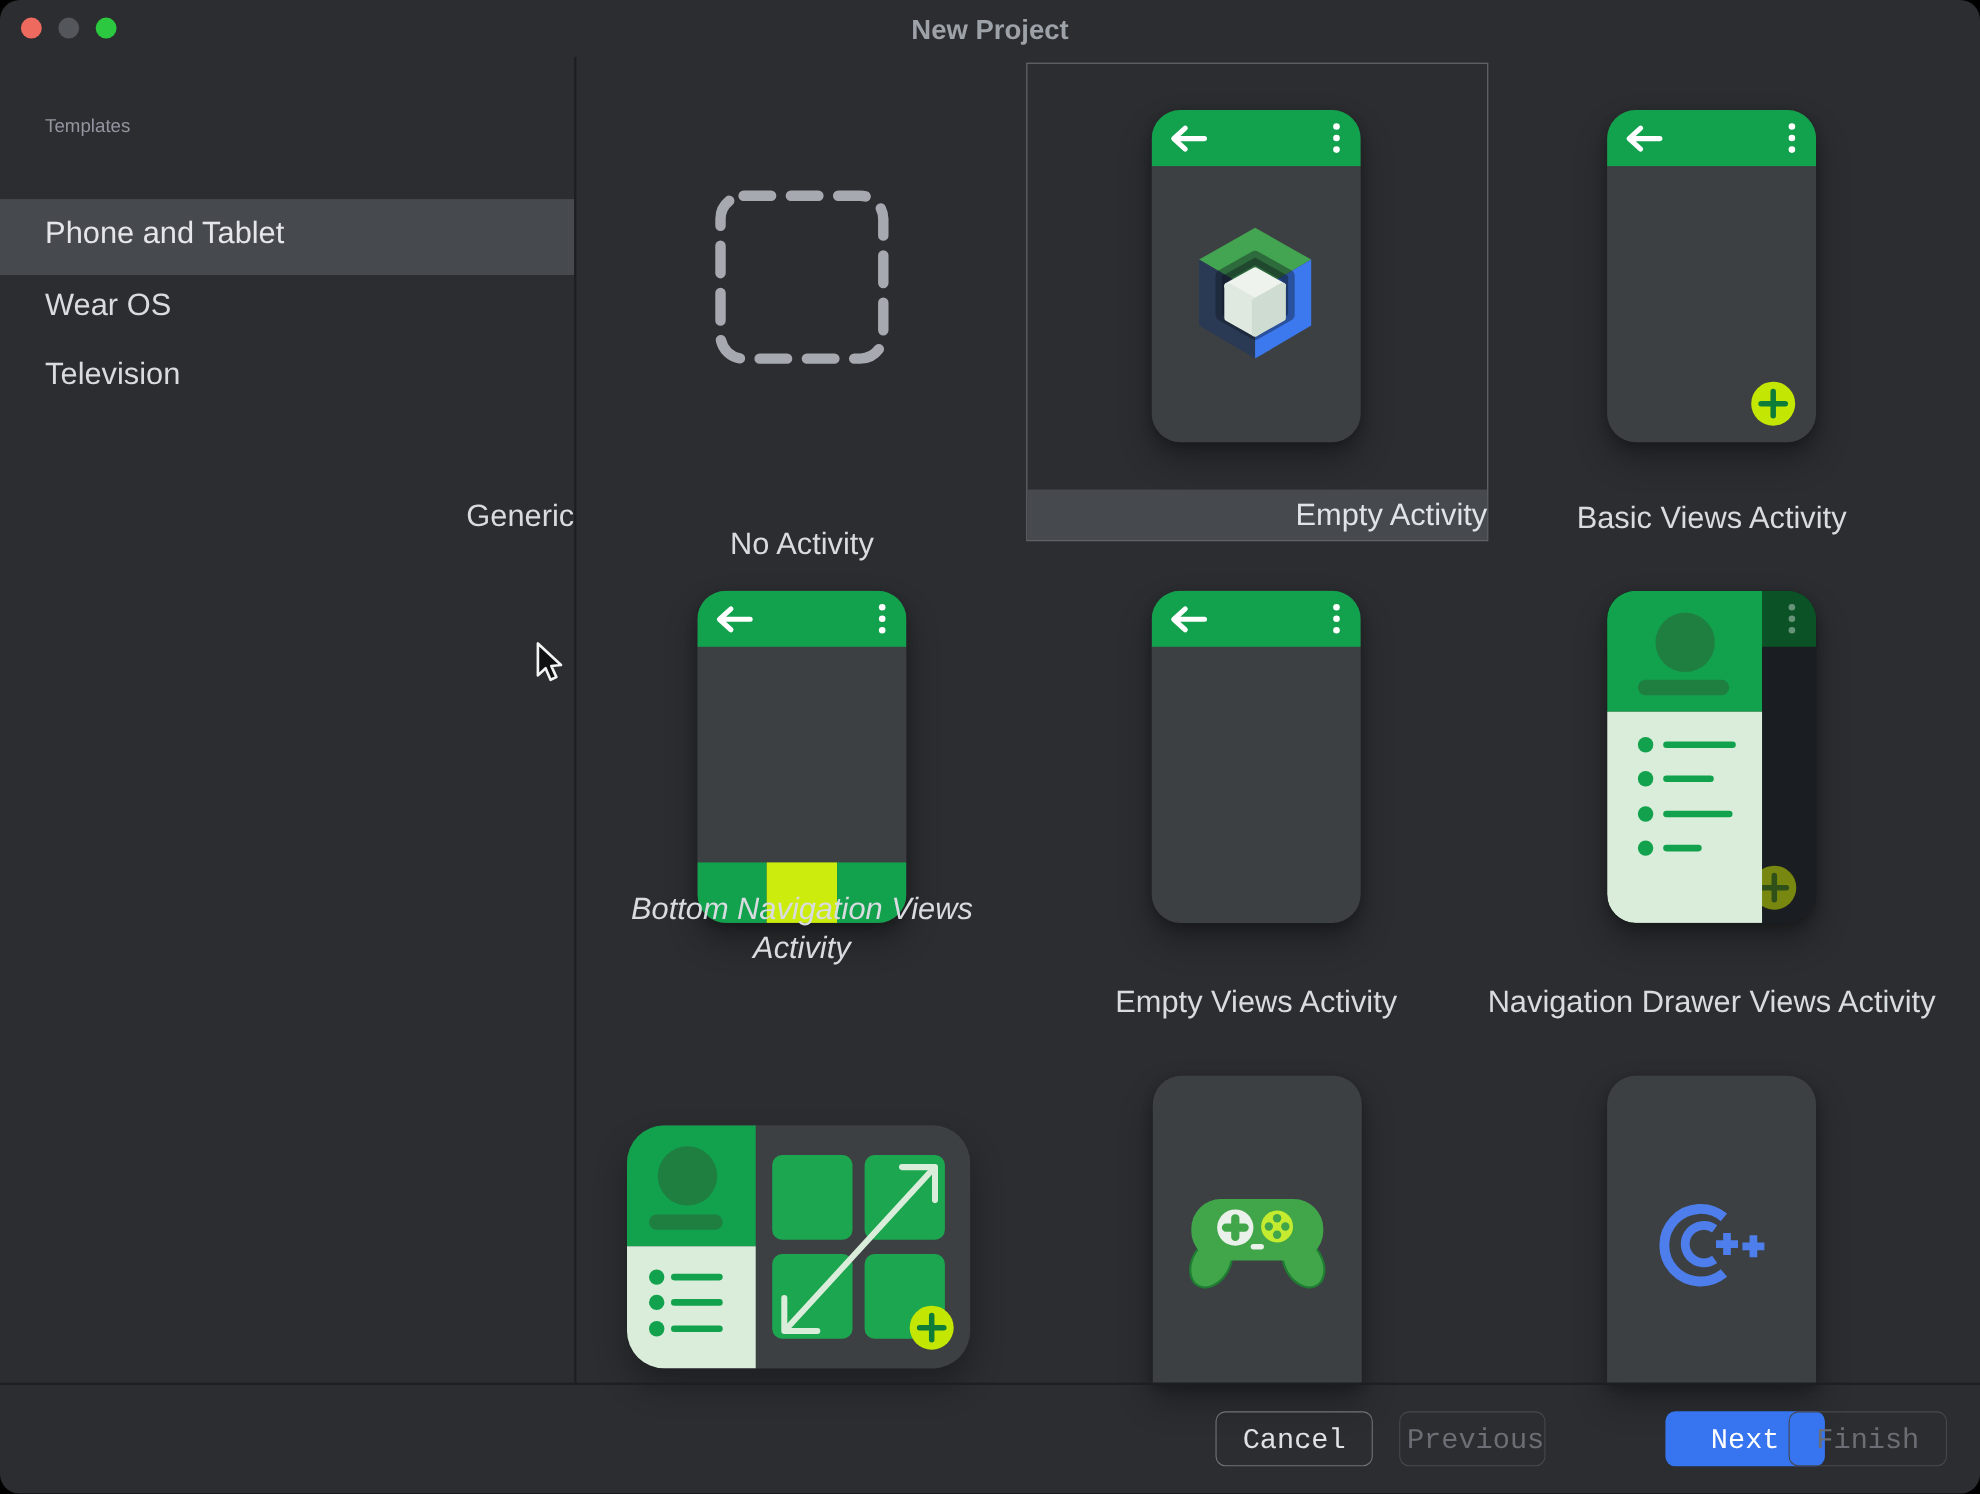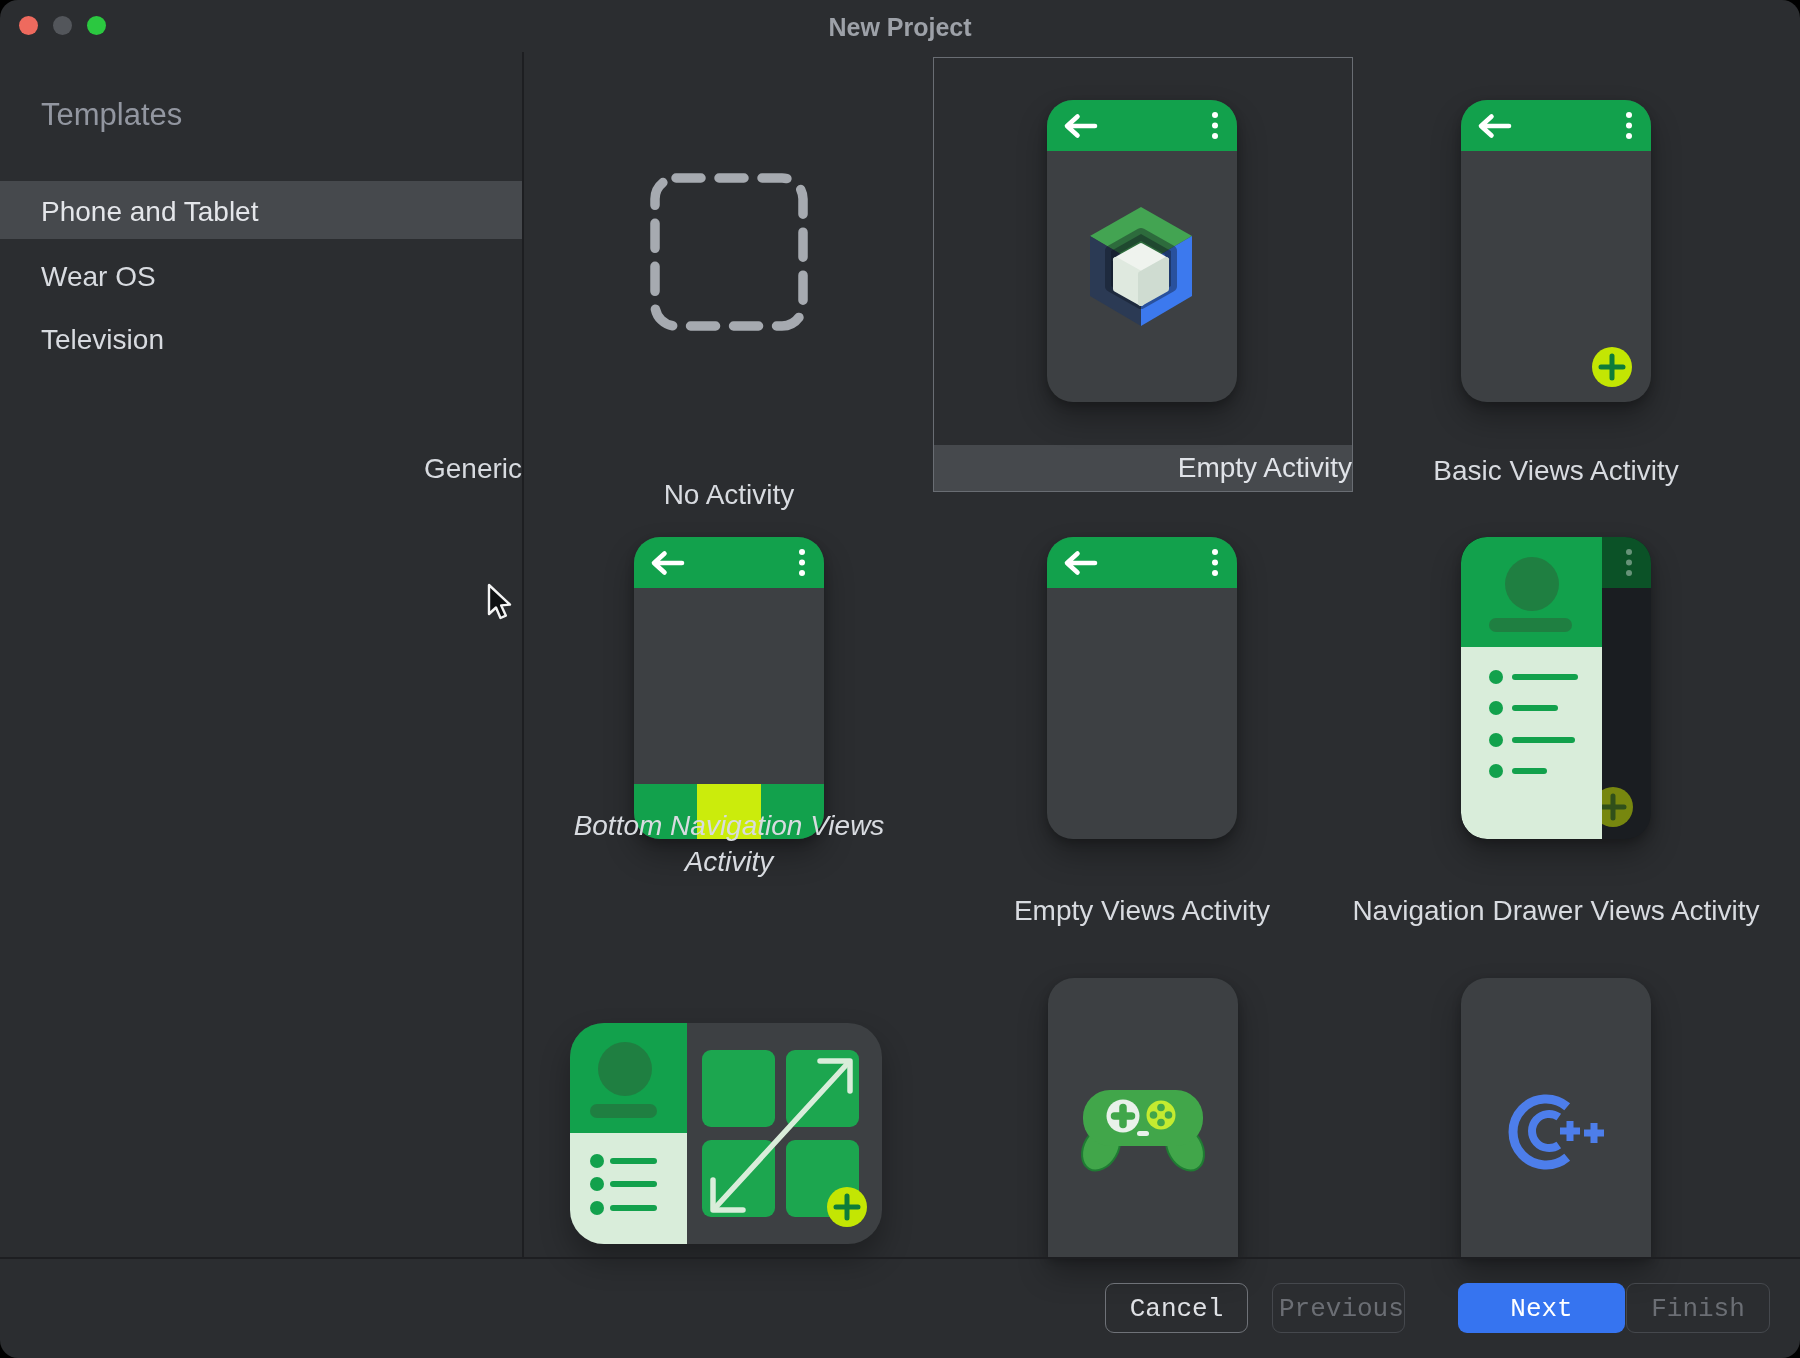--- a/index.html
+++ b/index.html
@@ -15,22 +15,22 @@
   .light.close { background:#EE6A5E; }
   .light.minimize { background:#53565B; }
   .light.fullscreen { background:#2BC840; }
   .win-title { position:absolute; left:0; right:0; top:0; height:52px; line-height:55px;
     text-align:center; font-size:25px; font-weight:bold; color:#9DA1A8; }
   
   .vdivider { position:absolute; left:522px; top:52px; width:2px; height:1205px; background:#1D1E21; }
   .hdivider { position:absolute; left:0; top:1257px; width:1800px; height:2px; background:#1D1E21; }
   
   .templates-header { position:absolute; left:41px; top:96px; height:38px; line-height:38px;
-    font-size:31px; color:#9296A0; }
-  .side-item { position:absolute; left:0; width:522px; height:58px; line-height:62px;
+    font-size:17px; color:#9296A0; }
+  .side-item { position:absolute; left:0; width:522px; height:69px; line-height:62px;
     padding-left:41px; box-sizing:border-box; font-size:28px; color:#D8DBE0; cursor:default; }
   .side-item.selected { background:#46494D; color:#E4E6EA; }
   
   .tile-label { position:absolute; text-align:center; font-size:28px; color:#D8DBE0; }
   .sel-card { position:absolute; left:933px; top:57px; width:420px; height:435px;
     border:1px solid #696D73; box-sizing:border-box; }
   .sel-band { position:absolute; bottom:0; left:0; right:0; height:46px; background:#46494D;
     line-height:46px; text-align:right; font-size:28px; color:#E0E3E8; }
   .phone { position:absolute; width:190px; border-radius:26px; background:#3D4043; overflow:hidden;
     box-shadow:0 16px 30px rgba(0,0,0,.30), 0 4px 10px rgba(0,0,0,.22); }
@@ -257,20 +257,20 @@
         <path d="M77.8 46.1 A17 17 0 1 0 77.8 73.9" fill="none" stroke="#4D7EEB" stroke-width="8"></path>
         <path d="M89 50 V70 M79 60 H99" stroke="#4D7EEB" stroke-width="7"></path>
         <path d="M113 52 V72 M103 62 H123" stroke="#4D7EEB" stroke-width="7"></path>
       </svg>
     </div>
   </div>
 
   <div class="hdivider"></div>
   <button class="footer-btn outlined-enabled" style="left:1105px; width:143px;">Cancel</button>
   <button class="footer-btn outlined-disabled" style="left:1272px; width:133px;">Previous</button>
-  <button class="footer-btn primary" style="left:1458px; width:167px;">Next</button>
+  <button class="footer-btn primary" style="left:1514px; width:145px;">Next</button>
   <button class="footer-btn outlined-disabled" style="left:1626px; width:144px;">Finish</button>
 
   <svg class="cursor" width="28" height="40" viewBox="0 0 28 40">
     <path d="M2 2 L2 31 L9 24.5 L13.5 35 L18.8 32.6 L14.2 22.4 L23 21.6 Z" fill="#0E1012" stroke="#F4F4F4" stroke-width="2.4" stroke-linejoin="round"></path>
   </svg>
 
 </div>
 
 </body></html>

